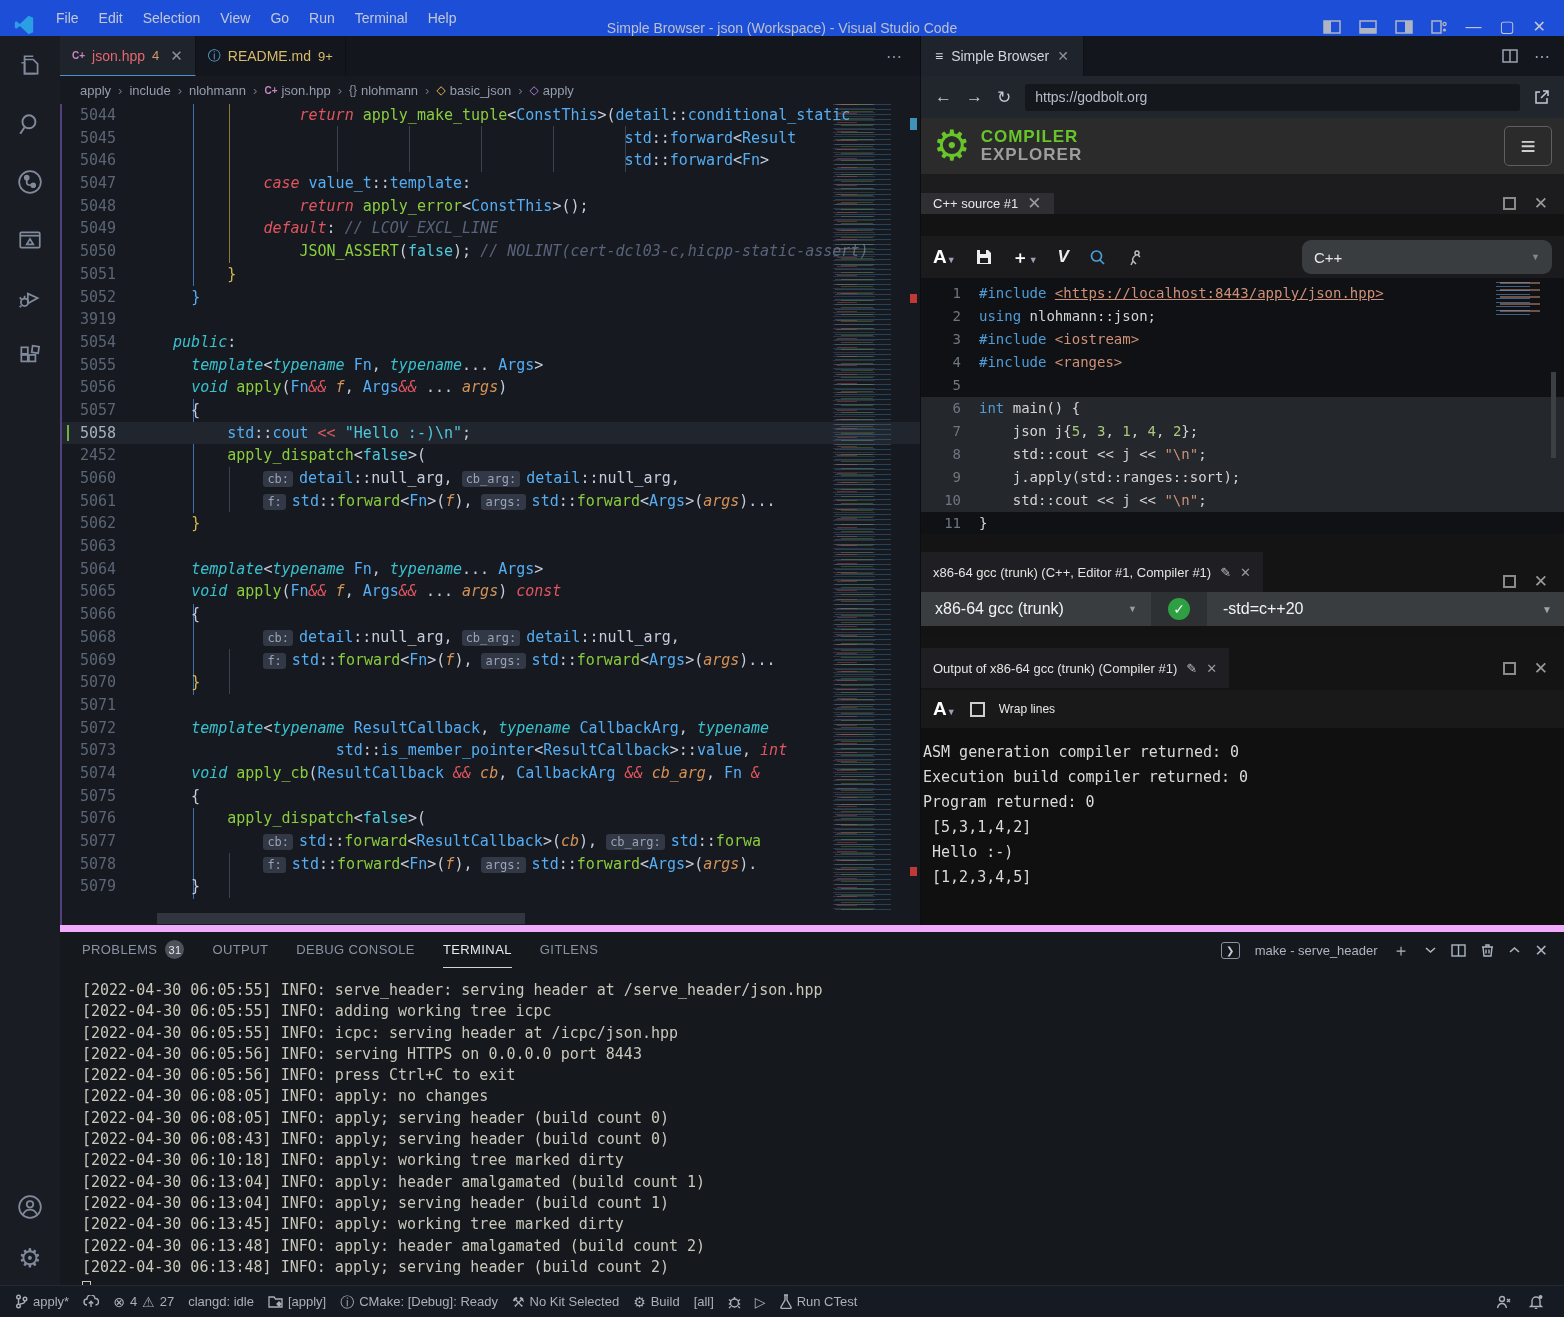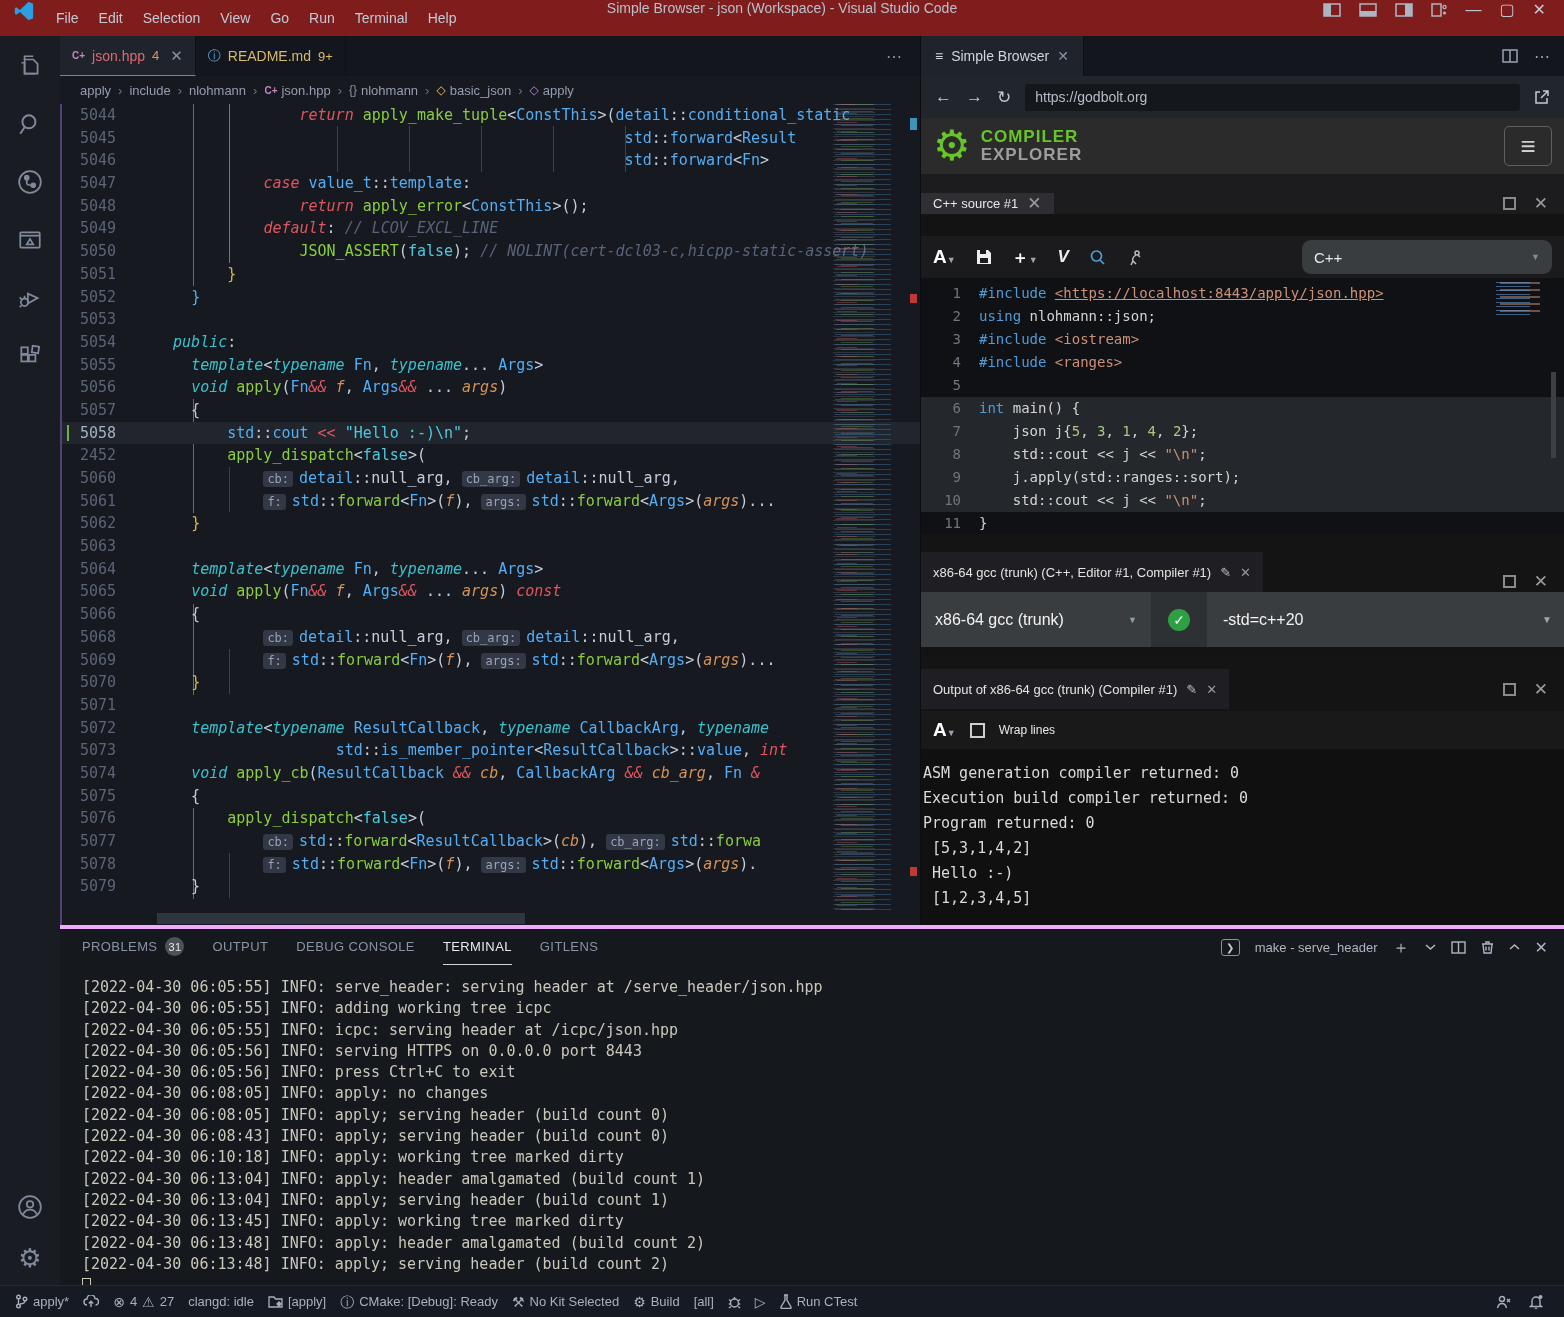--- a/index.html
+++ b/index.html
@@ -1,19 +1,19 @@
 <!DOCTYPE html>
 <html><head>
 <meta charset="utf-8">
 <style>
   *{box-sizing:border-box;margin:0;padding:0}
   html,body{width:1564px;height:1317px;overflow:hidden;background:#16191f;font-family:"Liberation Sans",sans-serif;color:#c5ccda}
 
   
-  .titlebar{position:absolute;top:0;left:0;right:0;height:36px;background:#7f1d1d;display:flex;align-items:flex-start;z-index:50}
+  .titlebar{position:absolute;top:0;left:0;right:0;height:36px;background:#1d4ed8;display:flex;align-items:flex-end;z-index:50}
   .vsc-logo{width:24px;height:22px;margin:0 10px 0 12px}
   .menus{display:flex;align-items:center;height:100%}
   .menu-item{padding:0 10px;font-size:14px;color:#c3c9d4;height:100%;display:flex;align-items:center;cursor:default}
   .win-title{position:absolute;left:50%;transform:translateX(-50%);font-size:14px;color:#b9c0cc;white-space:nowrap}
   .win-right{margin-left:auto;display:flex;align-items:center;gap:18px;padding-right:18px;color:#aeb5c2}
   .layout-ic{display:inline-flex;gap:0}
   .wbtn{font-size:16px;color:#c3c9d4}
 
   
   .activitybar{position:absolute;left:0;top:36px;width:60px;bottom:32px;background:#191c23;display:flex;flex-direction:column;align-items:center;padding-top:16px;gap:30px;z-index:40}
@@ -100,36 +100,36 @@
   .ce-row.hl{background:#24272b}
   .ce-d{color:#4f9cd6}.ce-g{color:#ce9178}.ce-gu{color:#ce9178;text-decoration:underline}.ce-w{color:#d4d4d4}.ce-n{color:#a9c97d}
   .ce-mini{position:absolute;top:4px;right:16px;width:54px;height:34px;background:
      repeating-linear-gradient(180deg, rgba(100,160,220,.55) 0 1px, transparent 1px 4px) 2px 0/34px 100% no-repeat,
      repeating-linear-gradient(180deg, rgba(206,145,120,.5) 0 2px, transparent 2px 7px) 6px 0/40px 100% no-repeat}
   .ce-scroll{position:absolute;right:8px;top:94px;width:5px;height:86px;background:#3c3f44}
   .comp-head{height:58px;background:#141414;display:flex;align-items:flex-end;padding-top:12px}
   .out-head{height:54px;background:#141414;display:flex;align-items:center;padding-top:10px}
   .head-tab{height:40px;display:flex;align-items:center;gap:9px;background:#1f1f23;padding:0 12px;font-size:13px;color:#e4e4e4}
   .pencil{color:#bdbdbd;font-size:13px}
-  .comp-row{height:55px;background:#3a3d40;display:flex;align-items:center}
+  .comp-row{height:34px;background:#3a3d40;display:flex;align-items:center}
   .comp-sel{width:230px;display:flex;align-items:center;padding:0 14px;font-size:16px;color:#f2f2f2}
   .comp-sel .caret{margin-left:auto;color:#8fa0ab}
   .chk-wrap{width:56px;height:100%;background:#2e3134;display:flex;align-items:center;justify-content:center}
   .chk{width:22px;height:22px;border-radius:50%;background:#2ea043;color:#fff;font-size:14px;display:flex;align-items:center;justify-content:center}
   .opts{flex:1;padding-left:16px;font-size:16px;color:#f2f2f2}
   .opt-caret{padding-right:12px;color:#9aa6ae;font-size:10px}
   .gap8{height:10px;background:#131313}
   .out-toolbar{height:38px;background:#191919;display:flex;align-items:center;gap:14px;padding:0 12px;color:#e8e8e8}
   .wrapchk{width:15px;height:15px;border:2px solid #cfcfcf;display:inline-block}
   .wrap-lbl{font-size:12px}
   .out-content{flex:1;background:#101010;font-family:"DejaVu Sans Mono",monospace;font-size:15px;color:#dadada;padding:12px 0 0 2px}
   .out-line{line-height:25px;white-space:pre}
 
   
-  .panel{position:absolute;left:60px;top:925px;right:0;height:360px;background:#15181d;border-top:4px solid #f0abfc}
+  .panel{position:absolute;left:60px;top:925px;right:0;height:360px;background:#15181d;border-top:7px solid #f0abfc}
   .panel-head{height:36px;display:flex;align-items:center;padding-left:22px;gap:28px}
   .ptab{font-size:13px;color:#8a93a3;letter-spacing:.4px;display:flex;gap:8px;align-items:center;height:100%;border-bottom:1px solid transparent}
   .ptab.active{color:#e6e9ee;border-bottom-color:#cfd4dd}
   .pbadge{background:#4d5159;color:#e8e8e8;border-radius:50%;font-size:11px;min-width:19px;height:19px;display:flex;align-items:center;justify-content:center}
   .panel-right{margin-left:auto;display:flex;align-items:center;gap:15px;padding-right:16px;color:#aeb5c2;font-size:13px}
   .term-ic{width:19px;height:17px;border:1px solid #8a93a3;border-radius:3px;font-size:10px;display:flex;align-items:center;justify-content:center;color:#c5ccd8}
   .term{padding:12px 0 0 22px;font-family:"DejaVu Sans Mono",monospace;font-size:15px;line-height:21.3px;color:#c9c8bb}
   .term div{white-space:pre}
   .cursor-block{display:inline-block;width:9px;height:16px;border:1px solid #c9c8bb;vertical-align:middle}
 
@@ -313,21 +313,21 @@
     <div id="code-rows">
         <div class="row"><span class="ln">5044</span><span class="gap"></span><pre><span class="tk-p">                </span><span class="tk-k">return </span><span class="tk-f">apply_make_tuple</span><span class="tk-p">&lt;</span><span class="tk-b">ConstThis</span><span class="tk-p">&gt;(</span><span class="tk-b">detail</span><span class="tk-p">::</span><span class="tk-b">conditional_static</span></pre></div>
         <div class="row"><span class="ln">5045</span><span class="gap"></span><pre><span class="tk-p">                                                    </span><span class="tk-b">std</span><span class="tk-p">::</span><span class="tk-b">forward</span><span class="tk-p">&lt;</span><span class="tk-b">Result</span></pre></div>
         <div class="row"><span class="ln">5046</span><span class="gap"></span><pre><span class="tk-p">                                                    </span><span class="tk-b">std</span><span class="tk-p">::</span><span class="tk-b">forward</span><span class="tk-p">&lt;</span><span class="tk-b">Fn</span><span class="tk-p">&gt;</span></pre></div>
         <div class="row"><span class="ln">5047</span><span class="gap"></span><pre><span class="tk-p">            </span><span class="tk-k">case </span><span class="tk-b">value_t</span><span class="tk-p">::</span><span class="tk-b">template</span><span class="tk-p">:</span></pre></div>
         <div class="row"><span class="ln">5048</span><span class="gap"></span><pre><span class="tk-p">                </span><span class="tk-k">return </span><span class="tk-f">apply_error</span><span class="tk-p">&lt;</span><span class="tk-b">ConstThis</span><span class="tk-p">&gt;();</span></pre></div>
         <div class="row"><span class="ln">5049</span><span class="gap"></span><pre><span class="tk-p">            </span><span class="tk-k">default</span><span class="tk-p">: </span><span class="tk-c">// LCOV_EXCL_LINE</span></pre></div>
         <div class="row"><span class="ln">5050</span><span class="gap"></span><pre><span class="tk-p">                </span><span class="tk-f">JSON_ASSERT</span><span class="tk-p">(</span><span class="tk-s">false</span><span class="tk-p">); </span><span class="tk-c">// NOLINT(cert-dcl03-c,hicpp-static-assert)</span></pre></div>
         <div class="row"><span class="ln">5051</span><span class="gap"></span><pre><span class="tk-p">        </span><span class="tk-y">}</span></pre></div>
         <div class="row"><span class="ln">5052</span><span class="gap"></span><pre><span class="tk-p">    </span><span class="tk-bl">}</span></pre></div>
-        <div class="row"><span class="ln">5053</span><span class="gap"></span><pre></pre></div>
+        <div class="row"><span class="ln">3919</span><span class="gap"></span><pre></pre></div>
         <div class="row"><span class="ln">5054</span><span class="gap"></span><pre><span class="tk-p">  </span><span class="tk-t">public</span><span class="tk-p">:</span></pre></div>
         <div class="row"><span class="ln">5055</span><span class="gap"></span><pre><span class="tk-p">    </span><span class="tk-t">template</span><span class="tk-p">&lt;</span><span class="tk-t">typename </span><span class="tk-b">Fn</span><span class="tk-p">, </span><span class="tk-t">typename</span><span class="tk-p">... </span><span class="tk-b">Args</span><span class="tk-p">&gt;</span></pre></div>
         <div class="row"><span class="ln">5056</span><span class="gap"></span><pre><span class="tk-p">    </span><span class="tk-t">void </span><span class="tk-f">apply</span><span class="tk-p">(</span><span class="tk-b">Fn</span><span class="tk-k">&amp;&amp;</span><span class="tk-o"> f</span><span class="tk-p">, </span><span class="tk-b">Args</span><span class="tk-k">&amp;&amp;</span><span class="tk-p"> ... </span><span class="tk-o">args</span><span class="tk-p">)</span></pre></div>
         <div class="row"><span class="ln">5057</span><span class="gap"></span><pre><span class="tk-p">    {</span></pre></div>
         <div class="row cur"><span class="ln">5058</span><span class="gap"></span><pre><span class="tk-p">        </span><span class="tk-b">std</span><span class="tk-p">::</span><span class="tk-b">cout</span><span class="tk-p"> </span><span class="tk-k">&lt;&lt;</span><span class="tk-p"> </span><span class="tk-s">"Hello :-)\n"</span><span class="tk-p">;</span></pre></div>
         <div class="row"><span class="ln">2452</span><span class="gap"></span><pre><span class="tk-p">        </span><span class="tk-f">apply_dispatch</span><span class="tk-p">&lt;</span><span class="tk-s">false</span><span class="tk-p">&gt;(</span></pre></div>
         <div class="row"><span class="ln">5060</span><span class="gap"></span><pre><span class="tk-p">            </span><span class="tk-u">cb:</span><span class="tk-b">detail</span><span class="tk-p">::</span><span class="tk-p">null_arg</span><span class="tk-p">, </span><span class="tk-u">cb_arg:</span><span class="tk-b">detail</span><span class="tk-p">::</span><span class="tk-p">null_arg</span><span class="tk-p">,</span></pre></div>
         <div class="row"><span class="ln">5061</span><span class="gap"></span><pre><span class="tk-p">            </span><span class="tk-u">f:</span><span class="tk-b">std</span><span class="tk-p">::</span><span class="tk-f">forward</span><span class="tk-p">&lt;</span><span class="tk-b">Fn</span><span class="tk-p">&gt;(</span><span class="tk-o">f</span><span class="tk-p">), </span><span class="tk-u">args:</span><span class="tk-b">std</span><span class="tk-p">::</span><span class="tk-f">forward</span><span class="tk-p">&lt;</span><span class="tk-b">Args</span><span class="tk-p">&gt;(</span><span class="tk-o">args</span><span class="tk-p">)...</span></pre></div>
         <div class="row"><span class="ln">5062</span><span class="gap"></span><pre><span class="tk-p">    </span><span class="tk-y">}</span></pre></div>
         <div class="row"><span class="ln">5063</span><span class="gap"></span><pre></pre></div>

